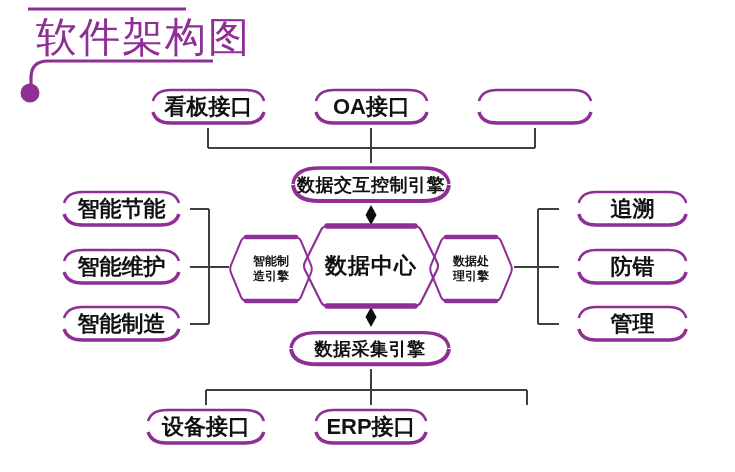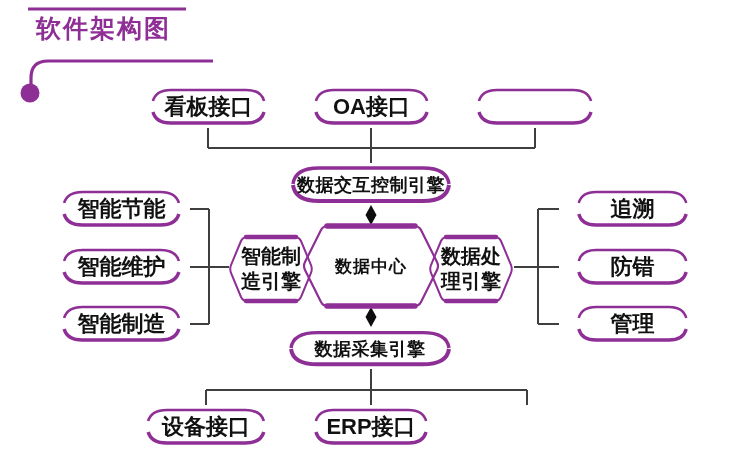--- a/index.html
+++ b/index.html
@@ -12,30 +12,30 @@
   *{margin:0;padding:0;box-sizing:border-box;}
   body{background:#fff;font-family:"Liberation Sans","DejaVu Sans",sans-serif;}
   .canvas{position:relative;width:735px;height:472px;background:var(--bg);overflow:hidden;}
   svg.layer{position:absolute;left:0;top:0;width:735px;height:472px;pointer-events:none;}
   .wire{stroke:var(--line);stroke-width:2;fill:none;}
   .diamond{fill:var(--arrow);stroke:none;}
   .decor-line{stroke:var(--purple);stroke-width:3.2;fill:none;}
   .decor-dot{fill:var(--purple);}
   .page-title{
     position:absolute;left:36px;top:15px;
-    font-size:25px;font-weight:bold;color:var(--purple);
+    font-size:41px;font-weight:normal;color:var(--purple);
     letter-spacing:2px;white-space:nowrap;line-height:1.1;
   }
   .node{position:absolute;display:flex;flex-direction:column;align-items:center;justify-content:center;}
   .node .shape{position:absolute;left:0;top:0;width:100%;height:100%;color:var(--purple);overflow:visible;}
   .node .label{position:relative;font-weight:bold;color:var(--text);white-space:nowrap;z-index:2;}
   .pill .label{font-size:22px;}
   .ribbon .label{font-size:18px;letter-spacing:.5px;}
-  .hex-big .label{font-size:17px;letter-spacing:1px;}
-  .hex-small .label{font-size:20px;line-height:1.25;}
+  .hex-big .label{font-size:22px;letter-spacing:1px;}
+  .hex-small .label{font-size:12px;line-height:1.25;}
   .hex-small{text-align:center;}
 </style>
 </head>
 <body>
 
 <div class="canvas">
 
   <svg class="layer" viewBox="0 0 735 472">
     <path class="decor-line" d="M28,9 H186"></path>
     <path class="decor-line" d="M213,61 H48 Q31,61 31,78 L31,84"></path>

